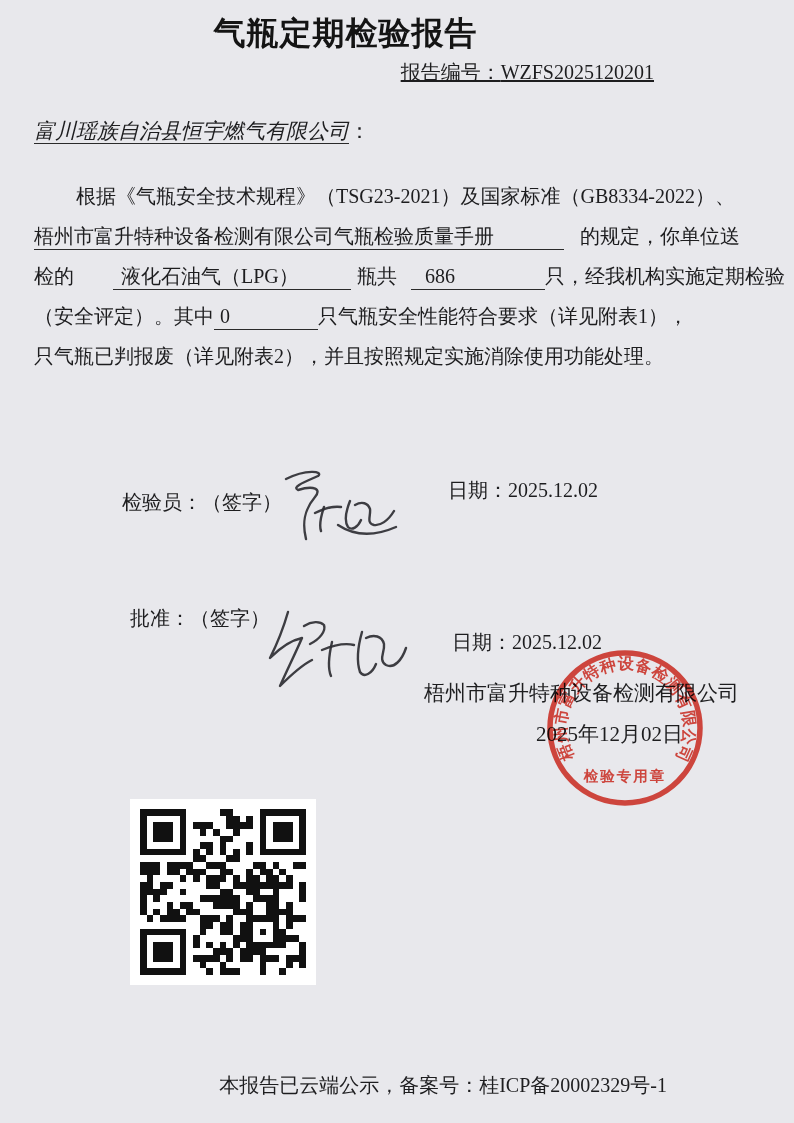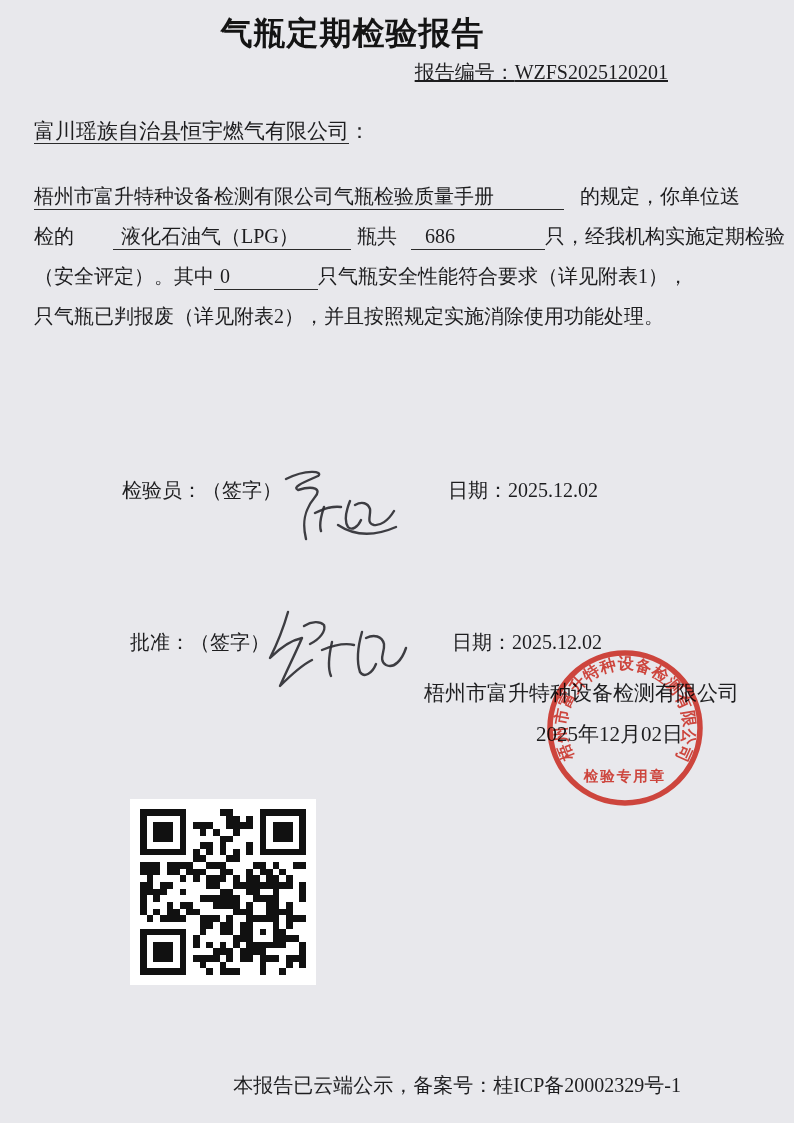--- a/index.html
+++ b/index.html
@@ -3,28 +3,28 @@
 <meta charset="utf-8">
 <style>
   html,body{margin:0;padding:0;}
   body{
     width:794px;height:1123px;
     background:#e8e8ec;
     font-family:"Liberation Serif","DejaVu Serif",serif;
     color:#1d1d1f;
     overflow:hidden;
   }
-  .page{position:relative;width:691px;height:1123px;background:#e8e8ec;padding-left:14px;}
+  .page{position:relative;width:691px;height:1123px;background:#e8e8ec;}
   .doc-title{
     position:absolute;top:12px;left:0;width:100%;
     text-align:center;font-size:32px;font-weight:bold;letter-spacing:1px;color:#141414;
   }
   .report-no{position:absolute;top:59px;right:37px;font-size:20px;text-decoration:underline;}
   .addressee{position:absolute;top:117px;left:34px;font-size:21px;white-space:nowrap;}
-  .u{border-bottom:1.5px solid #2a2a2a;}
+  .u{border-bottom:1.5px solid #2a2a2a;font-style:italic;}
   .blank{
     display:inline-block;border-bottom:1.5px solid #2a2a2a;
     line-height:26px;white-space:nowrap;vertical-align:baseline;
   }
   .body-text{position:absolute;top:176px;left:34px;width:728px;font-size:20px;}
   .bodyline{height:40px;line-height:40px;white-space:nowrap;}
   .indent{padding-left:42px;}
   .b-w1{min-width:530px;margin-right:16px;}
   .b-w2{min-width:230px;padding-left:8px;margin-right:6px;margin-left:39px;}
   .b-w3{min-width:120px;padding-left:14px;margin-left:14px;}
@@ -55,48 +55,51 @@
 
   <div class="report-no">
     <span>报告编号：</span><span>WZFS2025120201</span>
   </div>
 
   <div class="addressee">
     <span class="u">富川瑶族自治县恒宇燃气有限公司</span><span>：</span>
   </div>
 
   <div class="body-text">
+    <div class="bodyline indent">
+      <span>根据《气瓶安全技术规程》（TSG23-2021）及国家标准（GB8334-2022）、</span>
+    </div>
     <div class="bodyline">
       <span class="blank b-w1">梧州市富升特种设备检测有限公司气瓶检验质量手册</span><span>的规定，你单位送</span>
     </div>
     <div class="bodyline">
       <span>检的</span><span class="blank b-w2">液化石油气（LPG）</span><span>瓶共</span><span class="blank b-w3">686</span><span>只，经我机构实施定期检验</span>
     </div>
     <div class="bodyline">
       <span>（安全评定）。其中</span><span class="blank b-w4">0</span><span>只气瓶安全性能符合要求（详见附表1），</span>
     </div>
     <div class="bodyline">
       <span>只气瓶已判报废（详见附表2），并且按照规定实施消除使用功能处理。</span>
     </div>
   </div>
 
-  <span class="sign-label" style="top:477px;left:122px;">检验员：（签字）</span>
+  <span class="sign-label" style="top:489px;left:122px;">检验员：（签字）</span>
   <span class="sign-date" style="top:477px;left:448px;">
     <span>日期：</span><span>2025.12.02</span>
   </span>
   <svg class="sig-svg" style="top:455px;left:258px;" width="150" height="95" viewBox="0 0 150 95" aria-hidden="true">
     <path d="M28 24 C48 14 66 16 60 21 C44 28 34 32 40 35 C56 30 64 34 57 42 C46 55 44 68 48 84"></path>
     <path d="M66 52 C63 61 61 70 63 76"></path>
     <path d="M57 58 C67 53 76 51 83 52"></path>
     <path d="M92 46 C88 56 86 66 90 72 C94 76 100 72 103 65"></path>
     <path d="M97 50 C104 46 110 48 112 54 C113 61 108 68 116 70 C122 71 130 66 136 56"></path>
     <path d="M80 70 C95 80 115 82 138 72"></path>
   </svg>
 
-  <span class="sign-label" style="top:629px;left:130px;">批准：（签字）</span>
+  <span class="sign-label" style="top:605px;left:130px;">批准：（签字）</span>
   <span class="sign-date" style="top:629px;left:452px;">
     <span>日期：</span><span>2025.12.02</span>
   </span>
   <svg class="sig-svg" style="top:598px;left:252px;" width="158" height="105" viewBox="0 0 158 105" aria-hidden="true">
     <path d="M36 14 C32 28 26 44 18 60 C28 50 40 42 50 40 C44 54 36 70 28 88 C40 76 52 66 60 62"></path>
     <path d="M52 28 C60 23 68 23 72 27 C74 33 68 41 58 46"></path>
     <path d="M80 44 C77 57 75 69 79 78"></path>
     <path d="M70 52 C82 47 94 45 102 47"></path>
     <path d="M110 34 C106 48 104 62 108 74 C112 80 120 76 124 66"></path>
     <path d="M114 40 C122 36 130 38 132 46 C133 54 126 62 134 67 C142 71 150 62 154 50"></path>

